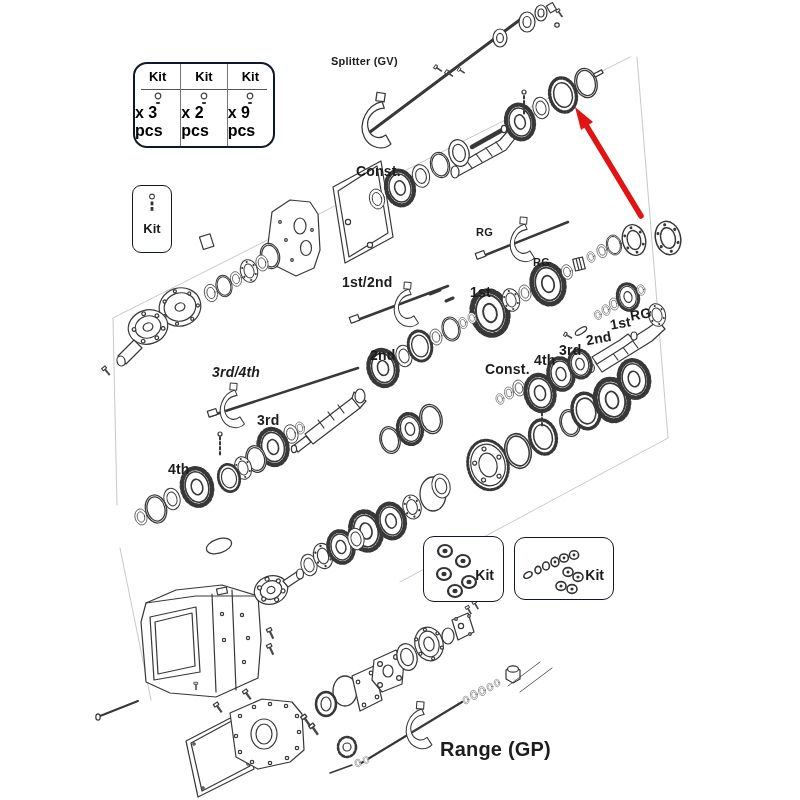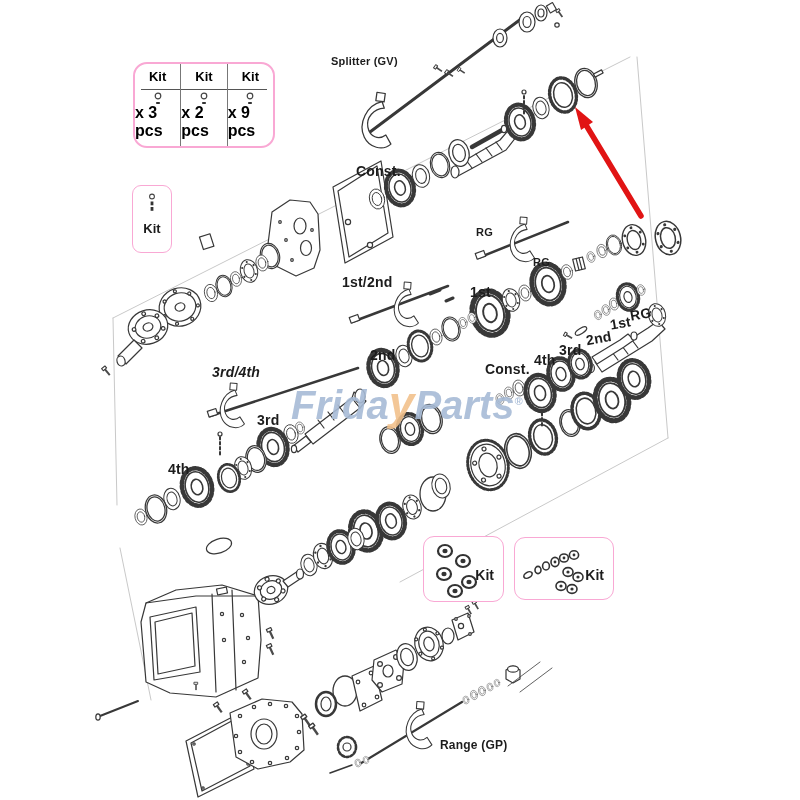--- a/index.html
+++ b/index.html
@@ -1,24 +1,24 @@
 <!DOCTYPE html>
 <html style="--c-arrow: #e11414; --c-watermark_text: #a7bbd6; --c-watermark_swoosh: #f2c18c; --c-line: #383838; --c-panel: #c9c9c9;"><head>
 <meta charset="utf-8">
 <style>
   html,body{margin:0;padding:0;background:#fff;}
   body{width:800px;height:800px;overflow:hidden;font-family:"Liberation Sans",sans-serif;}
   .stage{position:relative;width:800px;height:800px;background:#fff;}
   .stage svg.art{position:absolute;left:0;top:0;}
   .label{position:absolute;font-weight:bold;color:#1c1c1c;font-size:14px;white-space:nowrap;letter-spacing:0.2px;}
   .label.big{font-size:11px;}
-  .label.xl{font-size:12px;}
+  .label.xl{font-size:20px;}
   .label.rot{transform:rotate(-10deg);}
   
-  .kitbox{position:absolute;border:2px solid #f9a8d4;border-radius:14px;background:#fff;box-sizing:border-box;}
+  .kitbox{position:absolute;border:2px solid #0f172a;border-radius:14px;background:#fff;box-sizing:border-box;}
   .kitbox .kit-label{font-weight:bold;color:#1c1c1c;}
   .kit-multi{display:flex;}
   .kit-multi .col{flex:1;display:flex;flex-direction:column;align-items:center;position:relative;padding-top:5px;}
   .kit-multi .col + .col{border-left:1px solid #777;}
   .kit-multi .col .hdr{font-size:13px;font-weight:bold;}
   .kit-multi .hline{position:absolute;left:6px;right:6px;top:25px;border-top:1.5px solid #555;}
   .kit-multi .col .screw{margin-top:8px;}
   .kit-multi .col .cnt{font-size:16px;font-weight:bold;margin-top:auto;margin-bottom:6px;}
   .kit-single{display:flex;flex-direction:column;align-items:center;padding-top:7px;border-radius:9px;border-width:1.5px;}
   .kit-single .kit-label{font-size:13px;margin-top:8px;}
@@ -518,23 +518,20 @@
           <circle cx="58" cy="16" r="1.4"></circle>
         <circle cx="52" cy="33" r="1.6"></circle>
           <circle cx="62" cy="38" r="1.6"></circle>
           <circle cx="45" cy="47" r="1.6"></circle>
           <circle cx="56" cy="50" r="1.6"></circle>
       </g>
     </svg>
     <div class="kit-label">Kit</div>
   </div>
 
-  <div class="watermark">
-    <span>Frida</span><span class="swoosh">y</span><span>Parts</span><sup>®</sup>
-  </div>
 
   <div class="label big" style="left:331px;top:55px;">Splitter (GV)</div>
   <div class="label" style="left:356px;top:163px;">Const.</div>
   <div class="label big" style="left:476px;top:226px;">RG</div>
   <div class="label big" style="left:533px;top:256px;">RG</div>
   <div class="label" style="left:470px;top:284px;">1st</div>
   <div class="label" style="left:342px;top:274px;">1st/2nd</div>
   <div class="label rot" style="left:630px;top:306px;">RG</div>
   <div class="label rot" style="left:610px;top:315px;">1st</div>
   <div class="label rot" style="left:586px;top:330px;">2nd</div>

